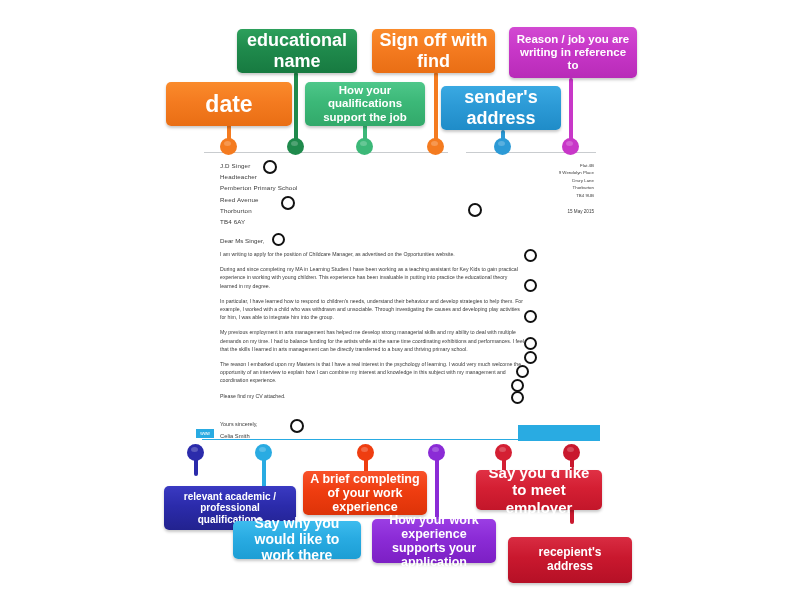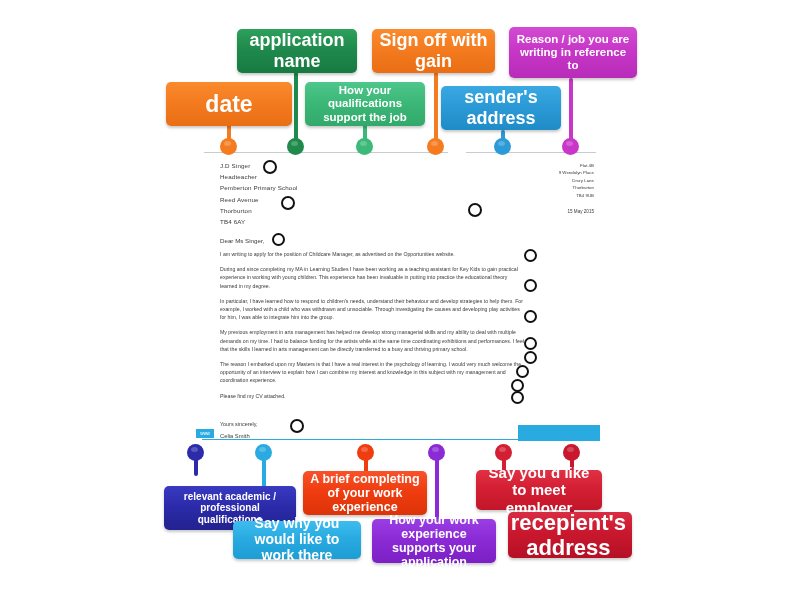--- a/index.html
+++ b/index.html
@@ -265,29 +265,29 @@
   <div class="dot" style="left:494px; top:138px; background:#2c9ad6;"></div>
 
   <div class="stem" style="left:569px; top:78px;  height:68px; background:#c837c8;"></div>
   <div class="dot" style="left:562px; top:138px; background:#c837c8;"></div>
 
   <div class="callout" style="left:166px; top:82px; width:126px; height:44px; background:linear-gradient(180deg,#fa8b2c 0%,#f47b20 45%,#e96e14 100%); font-size:23px;">
     <span>date</span>
   </div>
 
   <div class="callout" style="left:237px; top:29px; width:120px; height:44px; background:linear-gradient(180deg,#2da05c 0%,#1f8a4c 45%,#177a40 100%); font-size:18px;">
-    <span>application name</span>
+    <span>educational name</span>
   </div>
 
   <div class="callout" style="left:305px; top:82px; width:120px; height:44px; background:linear-gradient(180deg,#4ec78a 0%,#3cb878 45%,#32a96a 100%); font-size:11.5px;">
     <span>How your qualifications support the job</span>
   </div>
 
   <div class="callout" style="left:372px; top:29px; width:123px; height:44px; background:linear-gradient(180deg,#fa8b2c 0%,#f47b20 45%,#e96e14 100%); font-size:18px;">
-    <span>Sign off with gain</span>
+    <span>Sign off with find</span>
   </div>
 
   <div class="callout" style="left:441px; top:86px; width:120px; height:44px; background:linear-gradient(180deg,#3aa9e2 0%,#2c9ad6 45%,#1f8cc8 100%); font-size:18px;">
     <span>sender's address</span>
   </div>
 
   <div class="callout" style="left:509px; top:27px; width:128px; height:51px; background:linear-gradient(180deg,#d24ad2 0%,#c837c8 45%,#b82bb8 100%); font-size:11.5px;">
     <span>Reason / job you are writing in reference to</span>
   </div>
 
@@ -322,17 +322,17 @@
   </div>
 
   <div class="callout" style="left:372px; top:519px; width:124px; height:44px; background:linear-gradient(180deg,#9b3ee4 0%,#8b2bd6 45%,#7c1fc4 100%); font-size:12.5px;">
     <span>How your work experience supports your application</span>
   </div>
 
   <div class="callout" style="left:440px; top:470px; width:126px; height:40px; background:linear-gradient(180deg,#e03145 0%,#d41f33 45%,#c3162a 100%); font-size:15px;margin-left:36px;">
     <span>Say you`d like to meet employer</span>
   </div>
 
-  <div class="callout" style="left:508px; top:512px; width:124px; height:46px; background:linear-gradient(180deg,#d92c42 0%,#c9182e 45%,#b51026 100%); font-size:22px;justify-content:flex-end;">
+  <div class="callout" style="left:508px; top:537px; width:124px; height:46px; background:linear-gradient(180deg,#d92c42 0%,#c9182e 45%,#b51026 100%); font-size:12px;justify-content:flex-end;">
     <span>recepient's address</span>
   </div>
 
 </div>
 
 </body></html>

